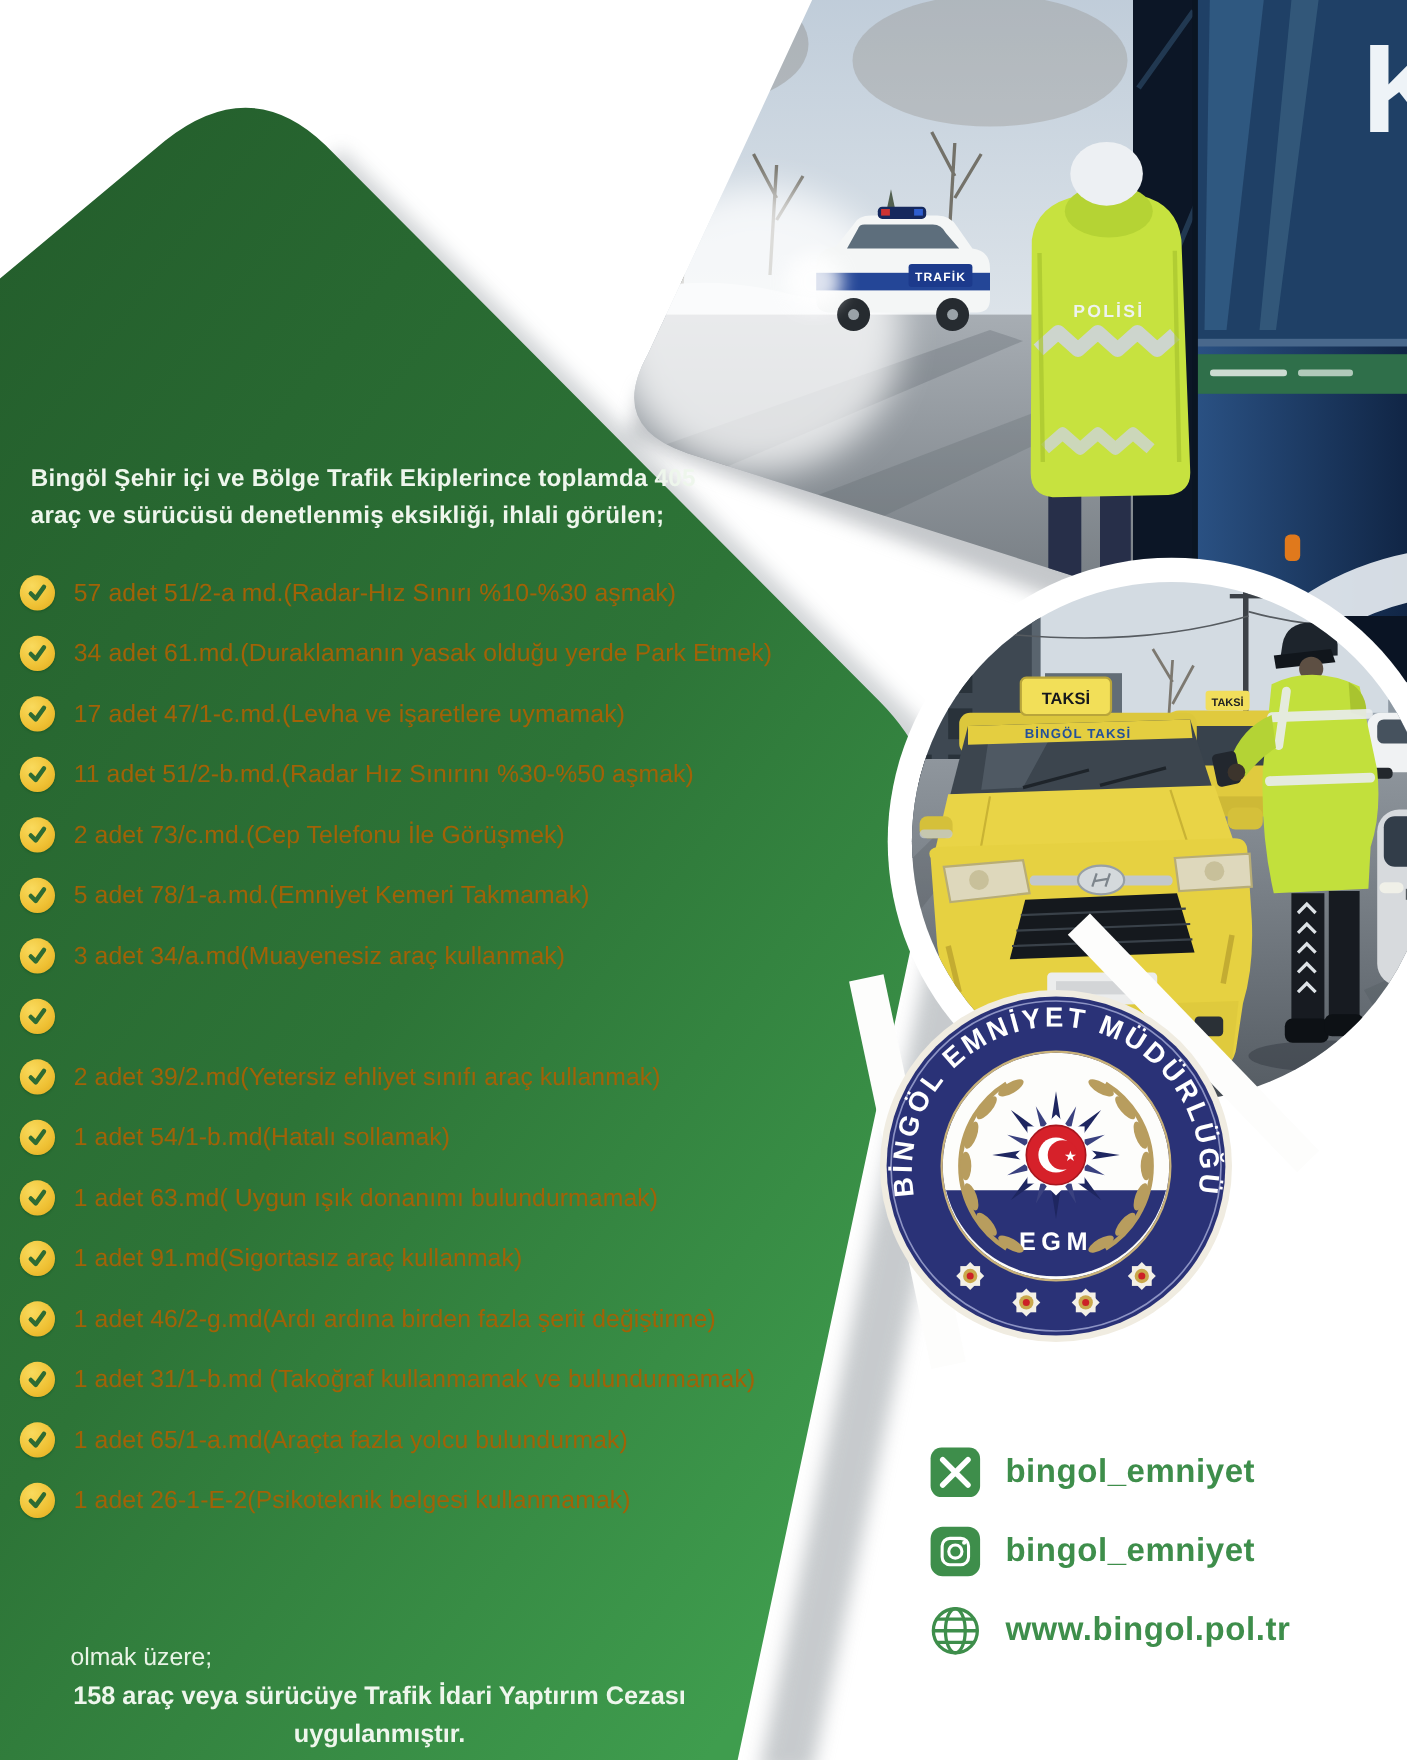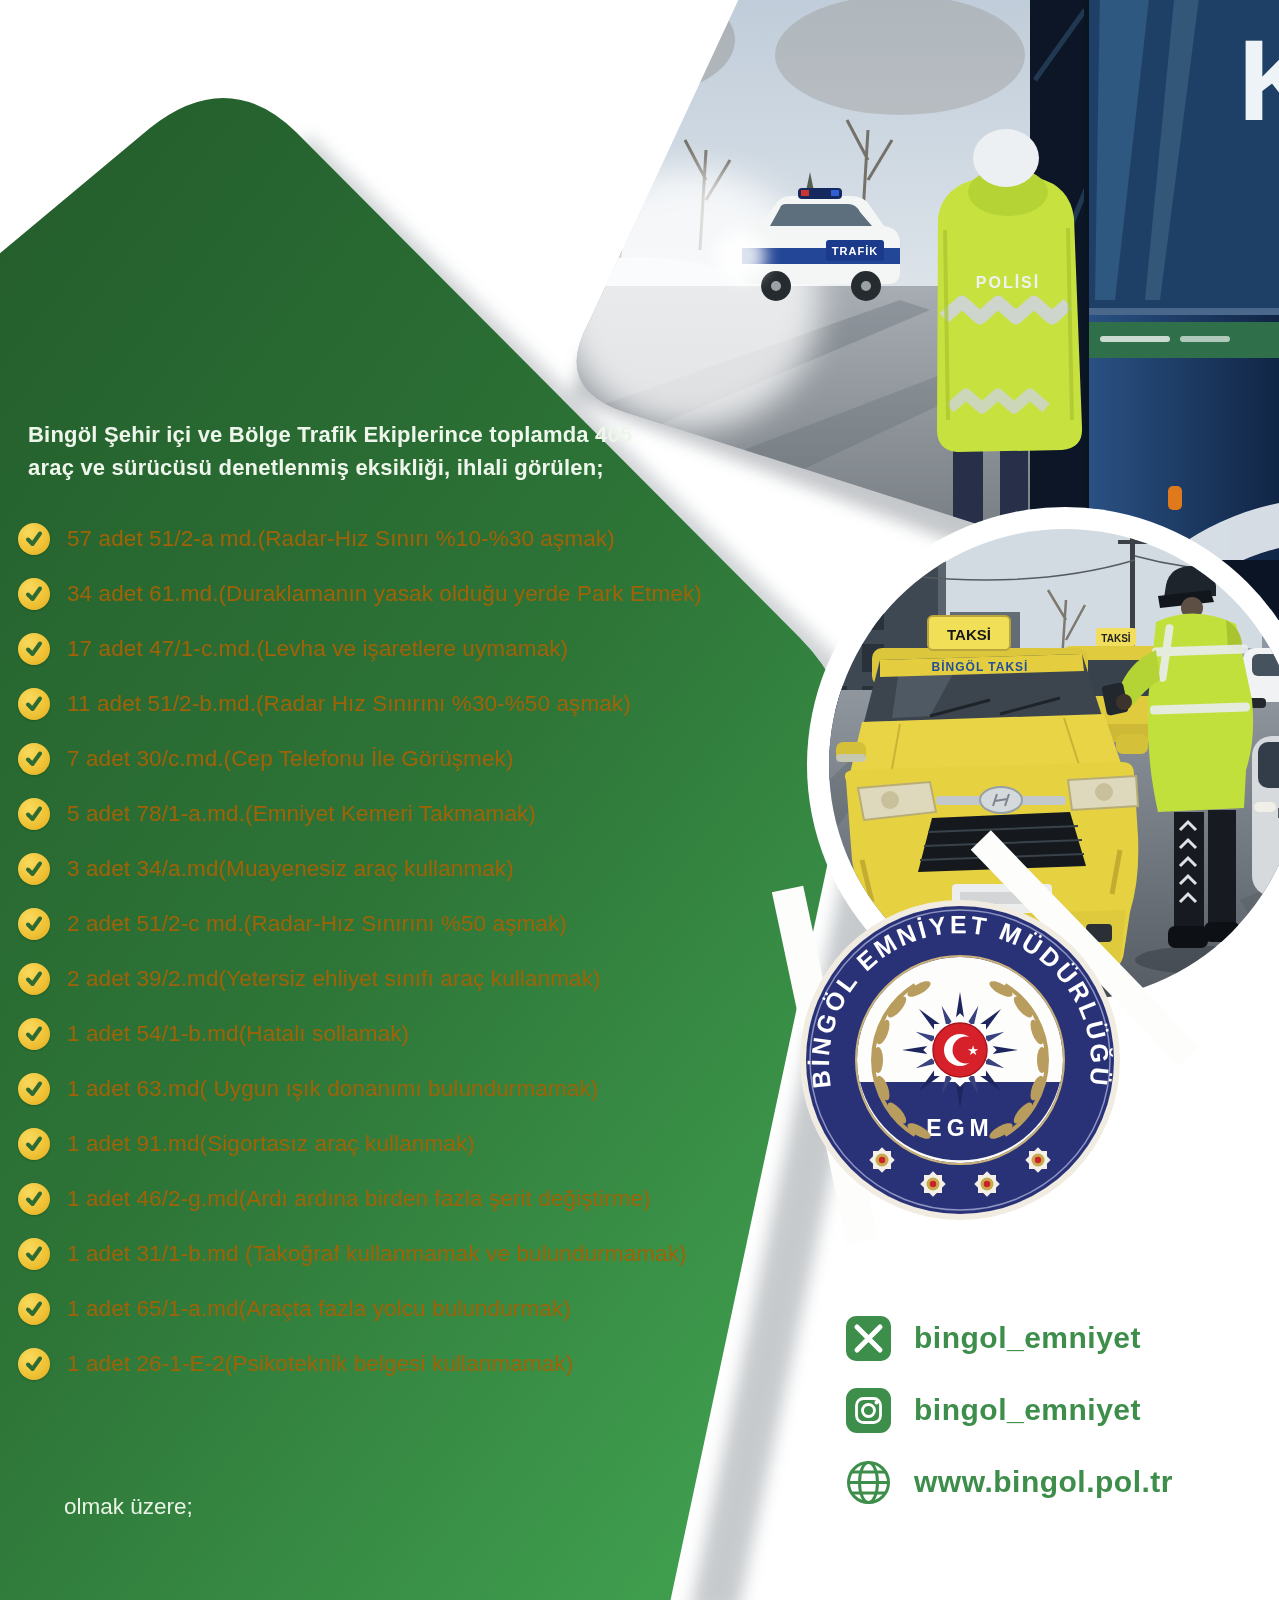--- a/index.html
+++ b/index.html
@@ -394,21 +394,21 @@
     </span>
     <span class="vtext">11 adet 51/2-b.md.(Radar Hız Sınırını %30-%50 aşmak)</span>
   </div>
 
   <div class="vrow">
     <span class="bullet">
       <svg width="20" height="20" viewBox="0 0 20 20">
             <path d="M4 10.5 L8.5 15 L16 4.5" fill="none" stroke="#2e6b33" stroke-width="4" stroke-linecap="round" stroke-linejoin="round"></path>
           </svg>
     </span>
-    <span class="vtext">7 adet 30/c.md.(Cep Telefonu İle Görüşmek)</span>
+    <span class="vtext">2 adet 73/c.md.(Cep Telefonu İle Görüşmek)</span>
   </div>
 
   <div class="vrow">
     <span class="bullet">
       <svg width="20" height="20" viewBox="0 0 20 20">
             <path d="M4 10.5 L8.5 15 L16 4.5" fill="none" stroke="#2e6b33" stroke-width="4" stroke-linecap="round" stroke-linejoin="round"></path>
           </svg>
     </span>
     <span class="vtext">5 adet 78/1-a.md.(Emniyet Kemeri Takmamak)</span>
   </div>
@@ -421,21 +421,20 @@
     </span>
     <span class="vtext">3 adet 34/a.md(Muayenesiz araç kullanmak)</span>
   </div>
 
   <div class="vrow">
     <span class="bullet">
       <svg width="20" height="20" viewBox="0 0 20 20">
             <path d="M4 10.5 L8.5 15 L16 4.5" fill="none" stroke="#2e6b33" stroke-width="4" stroke-linecap="round" stroke-linejoin="round"></path>
           </svg>
     </span>
-    <span class="vtext">2 adet 51/2-c md.(Radar-Hız Sınırını %50 aşmak)</span>
   </div>
 
   <div class="vrow">
     <span class="bullet">
       <svg width="20" height="20" viewBox="0 0 20 20">
             <path d="M4 10.5 L8.5 15 L16 4.5" fill="none" stroke="#2e6b33" stroke-width="4" stroke-linecap="round" stroke-linejoin="round"></path>
           </svg>
     </span>
     <span class="vtext">2 adet 39/2.md(Yetersiz ehliyet sınıfı araç kullanmak)</span>
   </div>
@@ -500,20 +499,24 @@
       <svg width="20" height="20" viewBox="0 0 20 20">
             <path d="M4 10.5 L8.5 15 L16 4.5" fill="none" stroke="#2e6b33" stroke-width="4" stroke-linecap="round" stroke-linejoin="round"></path>
           </svg>
     </span>
     <span class="vtext">1 adet 26-1-E-2(Psikoteknik belgesi kullanmamak)</span>
   </div>
 </div>
 
 <div class="txt-layer" id="closing">olmak üzere;</div>
 
+<div class="txt-layer" id="footer">
+  <div>158 araç veya sürücüye Trafik İdari Yaptırım Cezası</div>
+  <div>uygulanmıştır.</div>
+</div>
 
 <div class="txt-layer" id="social">
   <div class="srow">
     <span>
       <svg class="sicon" viewBox="0 0 47 47">
             <rect x="1" y="1" width="45" height="45" rx="10" fill="#3e8e4b"></rect>
             <path d="M12 12 L35 35 M35 12 L12 35" stroke="#ffffff" stroke-width="5" stroke-linecap="round"></path>
           </svg>
     </span>
     <span class="handle">bingol_emniyet</span>

